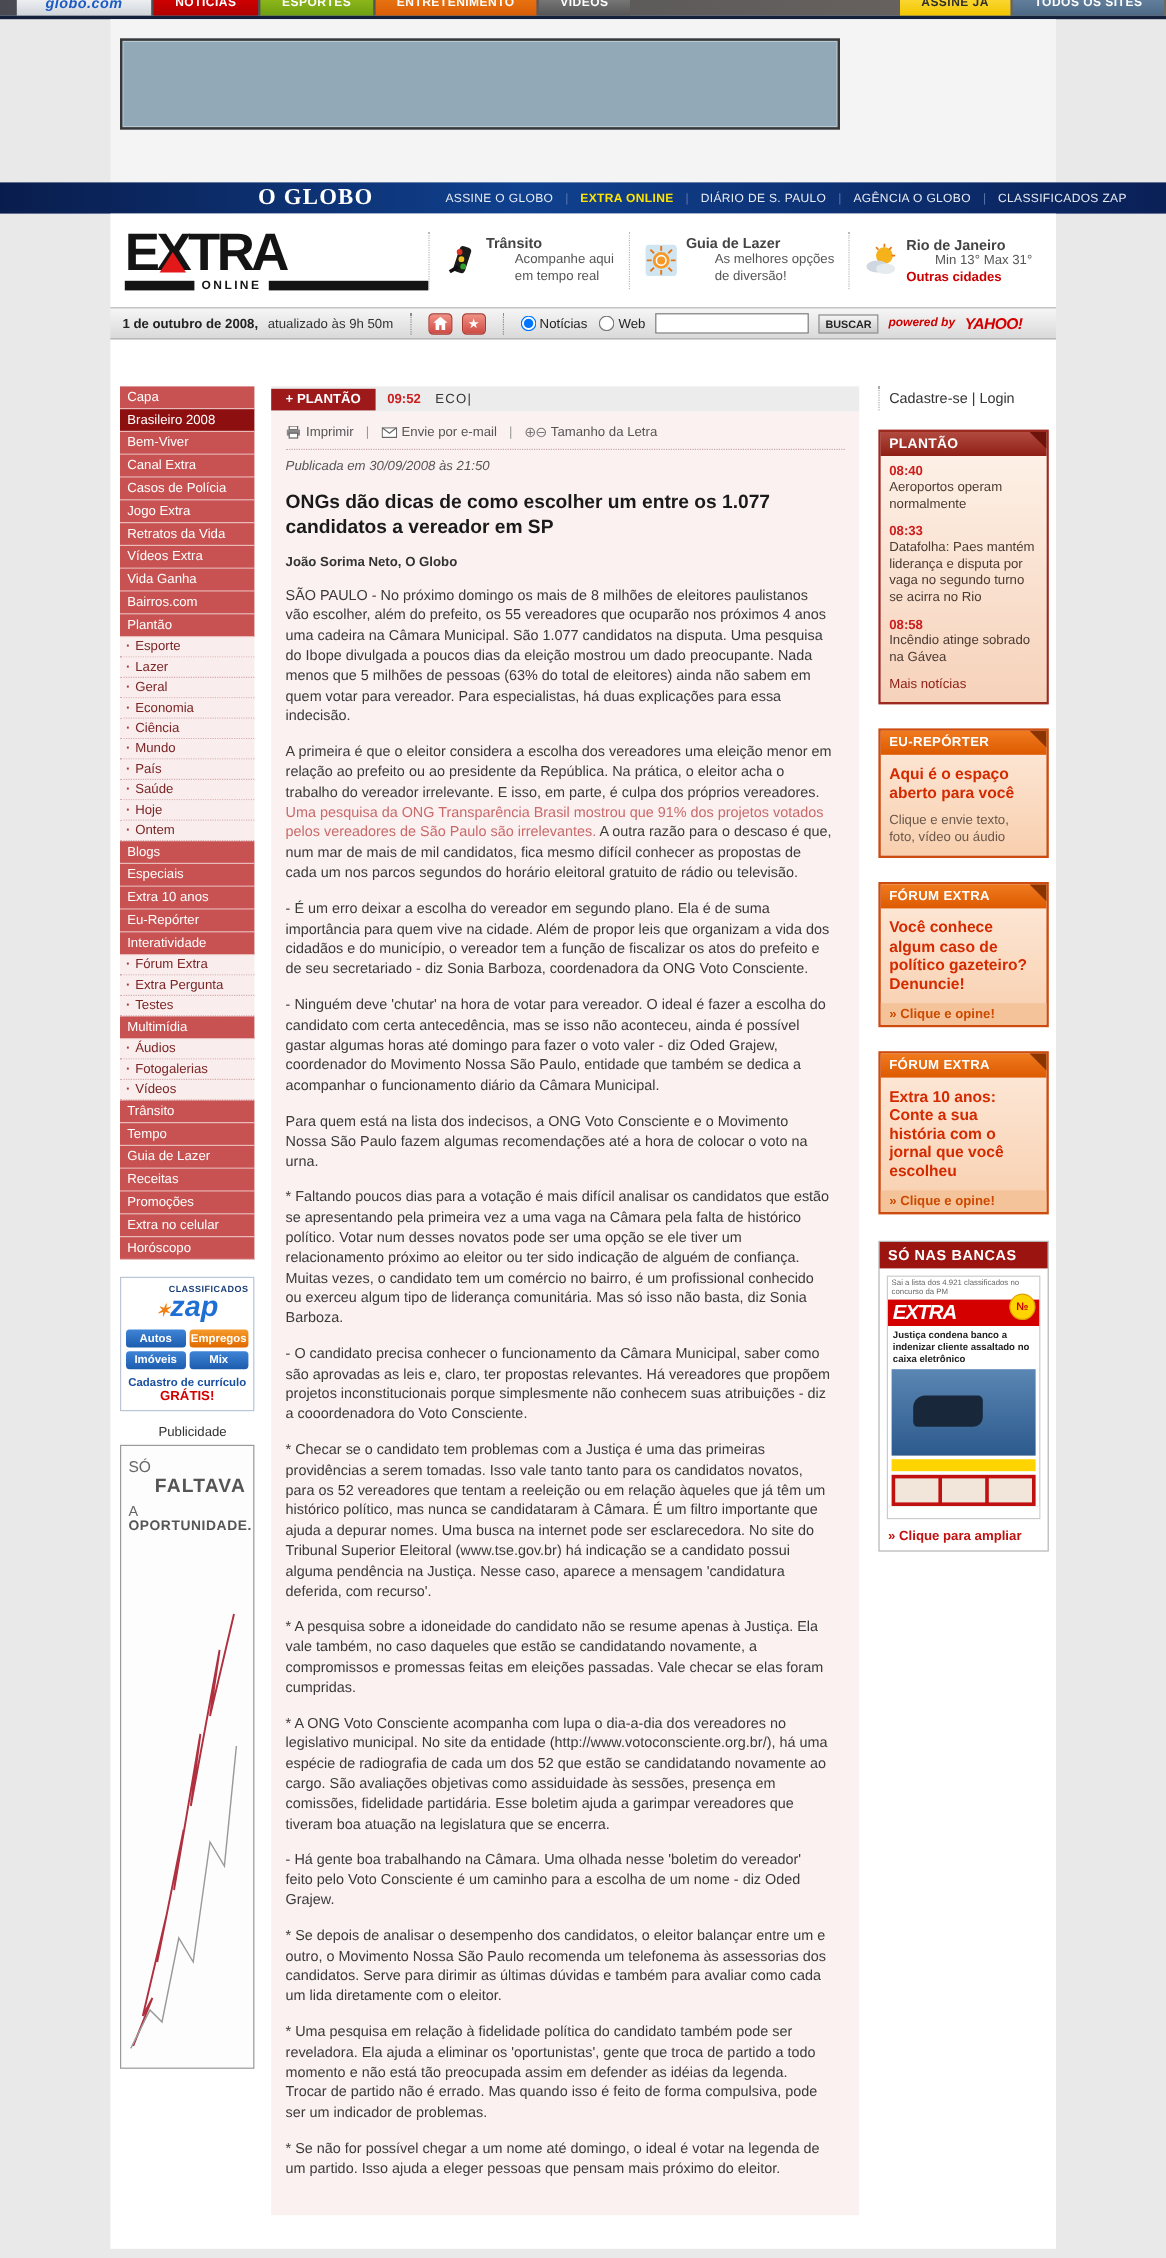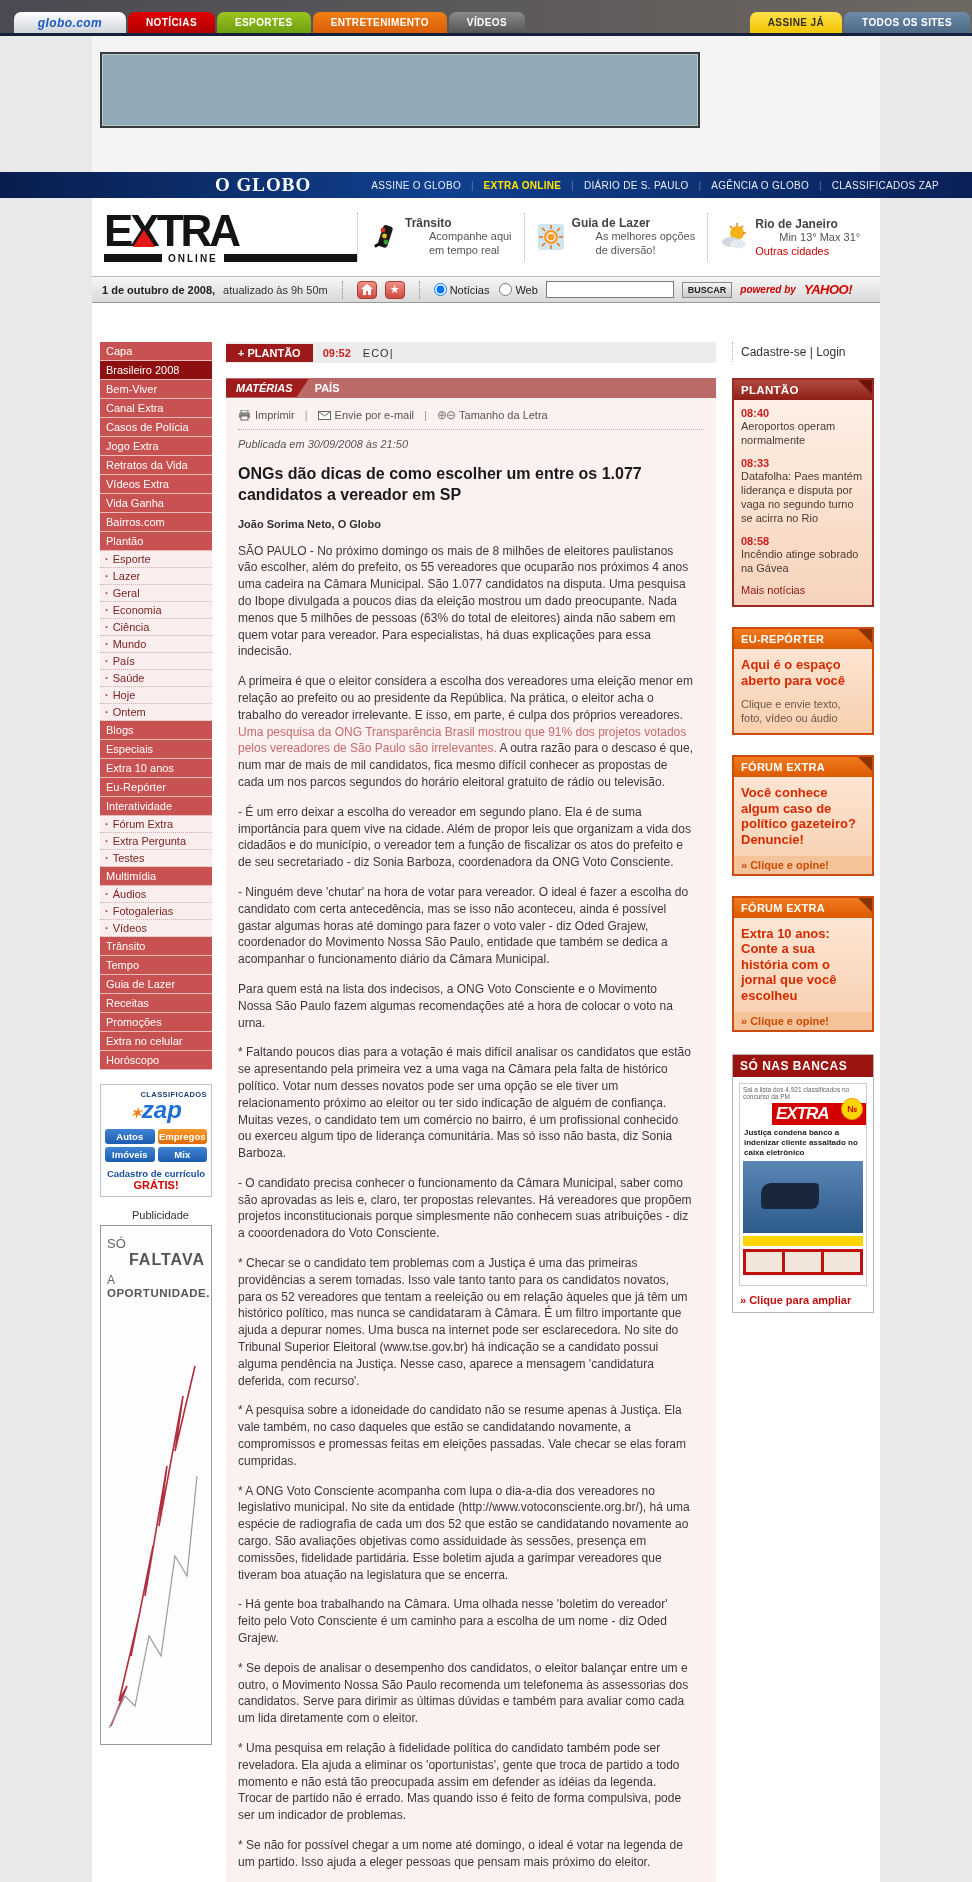--- a/index.html
+++ b/index.html
@@ -3,21 +3,21 @@
 <meta charset="utf-8">
 <style>
   * { margin:0; padding:0; box-sizing:border-box; }
   html,body { width:972px; }
   body {
     height:1882px; overflow:hidden; position:relative;
     background:#e9e9e9; font-family:"Liberation Sans", sans-serif; color:#333;
   }
   
   .topbar {
-    height:36px; background:linear-gradient(to right,#4a4a52,#6e6862);
+    height:16px; background:linear-gradient(to right,#4a4a52,#6e6862);
     border-bottom:3px solid #15213c; display:flex; align-items:flex-end; padding-left:14px;
   }
   .tab {
     height:21px; display:flex; align-items:center; justify-content:center;
     border-radius:7px 7px 0 0; font-size:10px; font-weight:bold; color:#fff;
     padding:0 18px; margin-right:2px; letter-spacing:.4px; cursor:pointer; white-space:nowrap;
   }
   .tab.push { margin-left:auto; }
   .tab-globo { background:linear-gradient(#ffffff,#cfd4da); color:#1b5ac2; font-style:italic; width:112px; font-size:12px; }
   .tab-red { background:linear-gradient(#e00001,#b00000); }
@@ -52,21 +52,21 @@
     border-left:11px solid transparent; border-right:11px solid transparent; border-bottom:17px solid #e31818;
   }
   .online-strip { display:flex; align-items:center; gap:6px; margin-top:2px; }
   .online-strip .bar { height:8px; background:#141414; }
   .online-strip .b1 { width:58px; } .online-strip .b2 { flex:1; }
   .online-txt { font-size:10px; font-weight:bold; letter-spacing:2px; color:#141414; }
   .hdr-widget { display:flex; align-items:center; gap:7px; padding:0 12px; border-left:1px dotted #b9b9b9; height:48px; }
   .hdr-widget:first-of-type { border-left:none; }
   .hw-title { font-size:12px; font-weight:bold; color:#444; }
   .hw-line { font-size:11px; color:#555; line-height:1.25;margin-left:24px; }
-  .hw-link { font-size:11px; color:#cc0000; font-weight:normal; cursor:pointer; }
+  .hw-link { font-size:11px; color:#cc0000; font-weight:bold; cursor:pointer; }
   .hw-icon { width:28px; height:28px; flex:0 0 auto; }
   
   .datebar {
     margin-left:92px; width:788px; height:27px;
     background:linear-gradient(#f6f6f6,#d9d9d9); border-top:1px solid #bbb; border-bottom:1px solid #9a9a9a;
     display:flex; align-items:center; font-size:11px; padding:0 10px; gap:8px;
   }
   .db-date { font-weight:bold; color:#222; }
   .db-upd { color:#333; }
   .db-sep { height:18px; border-left:1px dotted #8a8a8a; margin:0 6px; }
@@ -163,21 +163,21 @@
   }
   .obox-h .fold { border-top:14px solid #8a3500; }
   .obox-b { padding:8px 7px; }
   .obox-title { color:#d42a00; font-weight:bold; font-size:13px; line-height:1.2; cursor:pointer; }
   .obox-sub { color:#6b584a; font-size:11px; line-height:1.3; margin-top:8px; }
   .obox-cta { background:#f5c39a; color:#cc4a00; font-weight:bold; font-size:11px; padding:3px 7px; cursor:pointer; }
   .bancas { border:1px solid #b5b5b5; margin-top:22px; background:#fff; }
   .bancas-h { background:#9c1410; color:#fff; font-weight:bold; font-size:12px; padding:4px 7px; letter-spacing:.5px; }
   .cover { margin:6px; border:1px solid #ccc; background:#fff; position:relative; }
   .cover-top { font-size:6.5px; color:#666; padding:2px 3px; line-height:1.2; }
-  .cover-mast { background:#d40000; color:#fff; font-weight:bold; font-size:17px; font-style:italic; padding:1px 4px; letter-spacing:-1px;margin-left:32px; }
+  .cover-mast { background:#d40000; color:#fff; font-weight:bold; font-size:17px; font-style:italic; padding:1px 4px; letter-spacing:-1px; }
   .cover-badge {
     position:absolute; right:3px; top:14px; width:22px; height:22px; border-radius:50%;
     background:#ffd400; border:1px solid #e0a000; color:#c00; font-size:9px; font-weight:bold;
     display:flex; align-items:center; justify-content:center;
   }
   .cover-heads { font-size:8px; font-weight:bold; color:#222; padding:3px 4px; line-height:1.25; }
   .cover-photo { height:72px; background:linear-gradient(#5a86b4,#2c5a8c); margin:0 3px; position:relative; }
   .cover-photo .moto { position:absolute; left:18px; top:22px; width:58px; height:26px; background:#18273a; border-radius:10px 4px 8px 4px; }
   .cover-strip-y { height:10px; background:#ffd400; margin:3px 3px 0 3px; }
   .cover-strip-r { height:26px; background:#c01010; margin:3px 3px 0 3px; display:flex; gap:3px; padding:3px; }
@@ -435,24 +435,20 @@
       </div>
     </div>
 
     <div class="col-center">
       <div class="plantao-bar">
         <span class="plantao-chip">+ PLANTÃO</span>
         <span class="plantao-time">09:52</span>
         <span class="plantao-ticker">ECO|</span>
       </div>
 
-      <div class="materias-bar">
-        <span class="materias-chip">MATÉRIAS</span>
-        <span class="pais-crumb">PAÍS</span>
-      </div>
 
       <div class="article">
         <div class="tools">
           <span class="tool">
             <svg width="13" height="11" viewBox="0 0 13 11">
               <rect x="3" y="0" width="7" height="3" fill="none" stroke="#666"></rect>
               <rect x="1" y="3" width="11" height="5" fill="#888"></rect>
               <rect x="3" y="6" width="7" height="4" fill="#fff" stroke="#666"></rect>
             </svg>
             <span>Imprimir</span>

